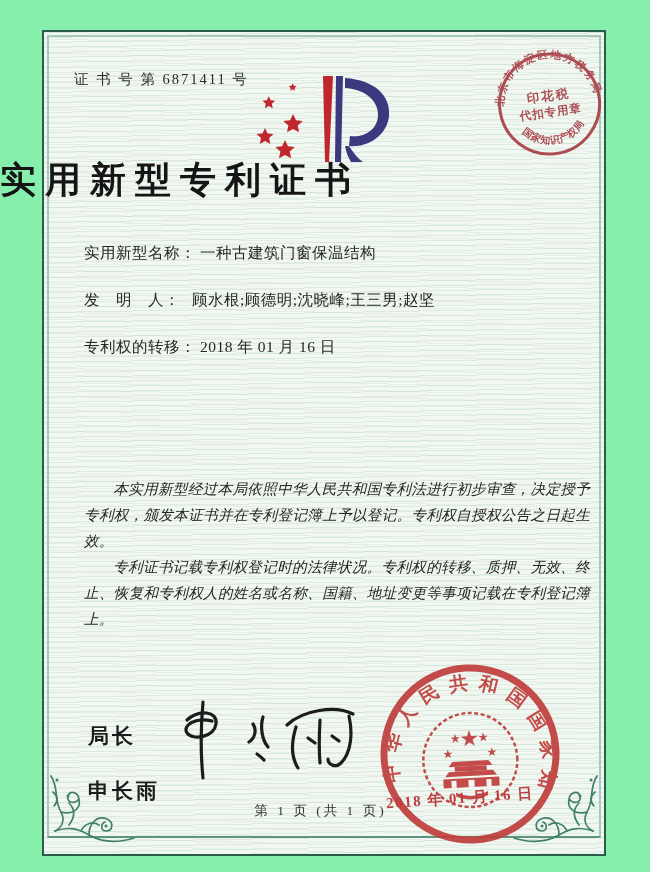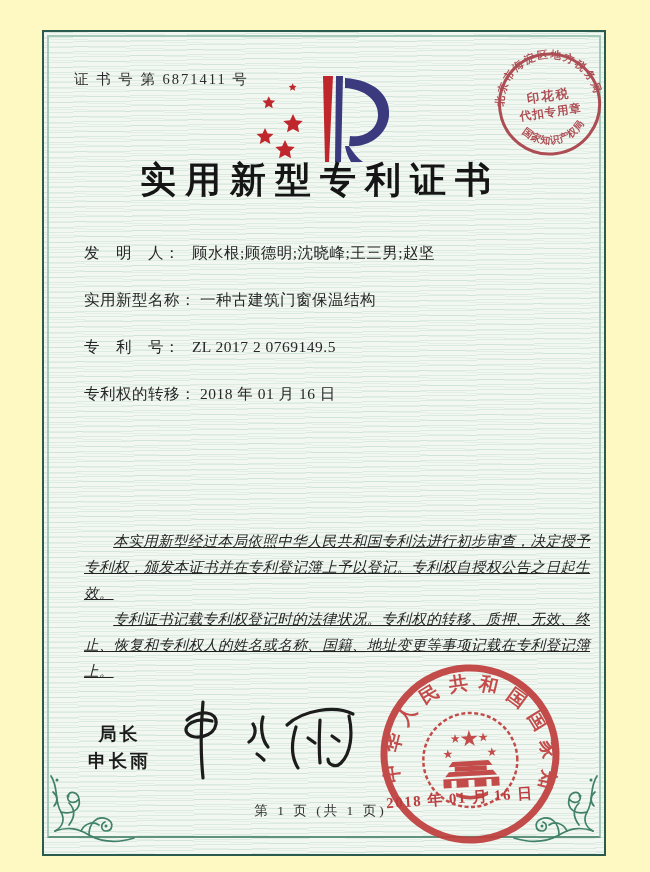--- a/index.html
+++ b/index.html
@@ -1,18 +1,18 @@
 <!DOCTYPE html>
 <html><head>
 <meta charset="utf-8">
 <style>
   html,body{margin:0;padding:0;background:#ffffff;}
   .paper{
     position:relative;width:650px;height:872px;margin:0 auto;
-    background:#fef9c3;overflow:hidden;
+    background:#86efac;overflow:hidden;
     font-family:"Liberation Serif","DejaVu Serif",serif;color:#222;
   }
   
   .frame{
     position:absolute;top:30px;left:42px;right:44px;bottom:16px;
     border:2.5px solid #2a5b4c;
     background-color:#f2f8f1;
     background-image:
       repeating-linear-gradient(179deg, rgba(120,175,150,0.18) 0px, rgba(120,175,150,0.18) 1px, rgba(255,255,255,0) 1px, rgba(255,255,255,0) 5px),
       repeating-linear-gradient(181.5deg, rgba(120,175,150,0.12) 0px, rgba(120,175,150,0.12) 1px, rgba(255,255,255,0) 1px, rgba(255,255,255,0) 7px);
@@ -28,39 +28,39 @@
   
   .cert-no{
     position:absolute;left:74px;top:70px;font-size:14.5px;letter-spacing:2px;color:#2b2b2b;
   }
   
   .logo{position:absolute;left:253px;top:70px;width:148px;height:98px;}
   
   .tax-stamp{position:absolute;left:489px;top:40px;width:122px;height:134px;transform:rotate(-8deg);opacity:.92;}
   
   .title{
-    position:absolute;top:156px;left:0;right:10px;text-align:center;
+    position:absolute;top:156px;left:0;right:10px;
     font-size:36px;font-weight:700;letter-spacing:9px;color:#151515;margin:0;
   }
   
   .fields{position:absolute;left:84px;top:243px;right:56px;}
   .field-row{height:26px;margin-bottom:21px;font-size:15.5px;white-space:nowrap;color:#262626;}
   .field-label{display:inline-block;min-width:104px;letter-spacing:.5px;}
   .field-value{letter-spacing:.5px;}
   
-  .body-text{position:absolute;left:84px;right:60px;top:529px;z-index:1;text-decoration:underline;}
+  .body-text{position:absolute;left:84px;right:60px;top:477px;z-index:1;}
   .body-text p{
     margin:0;font-size:14.6px;line-height:1.78;text-indent:2em;
     text-align:justify;font-style:italic;color:#242424;letter-spacing:.2px;
   }
   
   .signer{position:absolute;left:88px;top:722px;z-index:2;
-    font-family:Liberation Sans, sans-serif;font-size:18px;font-weight:600;
-    color:#1c1c1c;letter-spacing:3px;text-align:center;}
-  .signer .line2{margin-top:3px;}
+    font-family:Liberation Sans, sans-serif;font-size:21px;font-weight:600;
+    color:#1c1c1c;letter-spacing:3px;}
+  .signer .line2{margin-top:27px;}
   .signature{position:absolute;left:165px;top:690px;width:215px;height:102px;z-index:2;}
   
   .office-seal{position:absolute;left:374px;top:658px;width:192px;height:192px;transform:rotate(-3deg);opacity:.93;z-index:4;}
   .seal-date{
     position:absolute;left:386px;top:789px;z-index:5;transform:rotate(-4deg);
     color:#bd3c3f;font-size:15px;font-weight:700;letter-spacing:1.5px;white-space:nowrap;
   }
   
   .page-footer{
     position:absolute;left:17px;right:26px;top:802px;text-align:center;
@@ -141,30 +141,26 @@
       <textPath href="#taxArcBottom" startOffset="14" textLength="72">国家知识产权局</textPath>
     </text>
     <text x="61" y="60" text-anchor="middle" font-size="12.5" font-weight="bold" fill="#a84048" letter-spacing="2">印花税</text>
     <text x="61" y="76" text-anchor="middle" font-size="11.5" font-weight="bold" fill="#a84048" letter-spacing="1">代扣专用章</text>
   </svg>
 
   <h1 class="title">实用新型专利证书</h1>
 
   <div class="fields">
     <div class="field-row">
-      <span class="field-label">发　明　人：</span>
-      <span class="field-value">顾水根;顾德明;沈晓峰;王三男;赵坚</span>
-    </div>
-    <div class="field-row">
       <span class="field-label">实用新型名称：</span>
       <span class="field-value">一种古建筑门窗保温结构</span>
     </div>
     <div class="field-row">
-      <span class="field-label">专　利　号：</span>
-      <span class="field-value">ZL 2017 2 0769149.5</span>
+      <span class="field-label">发　明　人：</span>
+      <span class="field-value">顾水根;顾德明;沈晓峰;王三男;赵坚</span>
     </div>
     <div class="field-row">
       <span class="field-label">专利权的转移：</span>
       <span class="field-value">2018 年 01 月 16 日</span>
     </div>
   </div>
 
   <div class="body-text">
     <p>本实用新型经过本局依照中华人民共和国专利法进行初步审查，决定授予专利权，颁发本证书并在专利登记簿上予以登记。专利权自授权公告之日起生效。</p>
     <p>专利证书记载专利权登记时的法律状况。专利权的转移、质押、无效、终止、恢复和专利权人的姓名或名称、国籍、地址变更等事项记载在专利登记簿上。</p>

